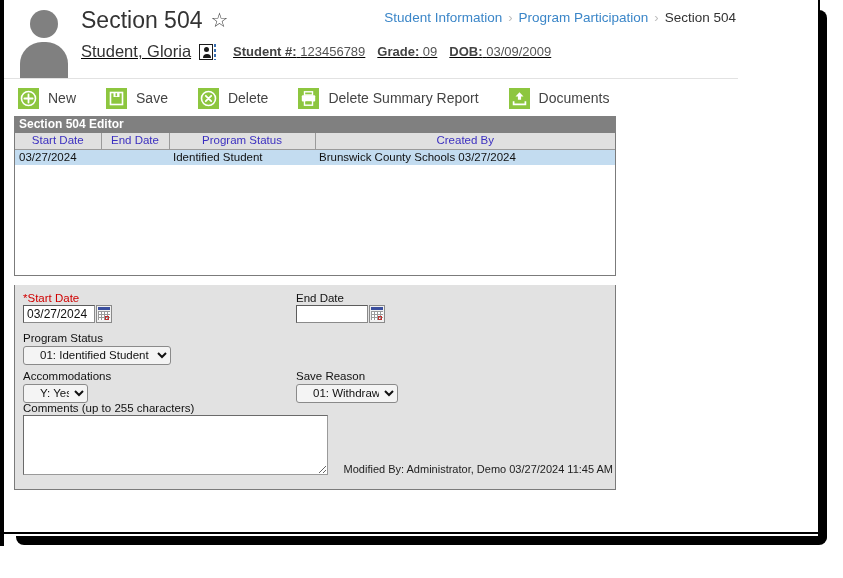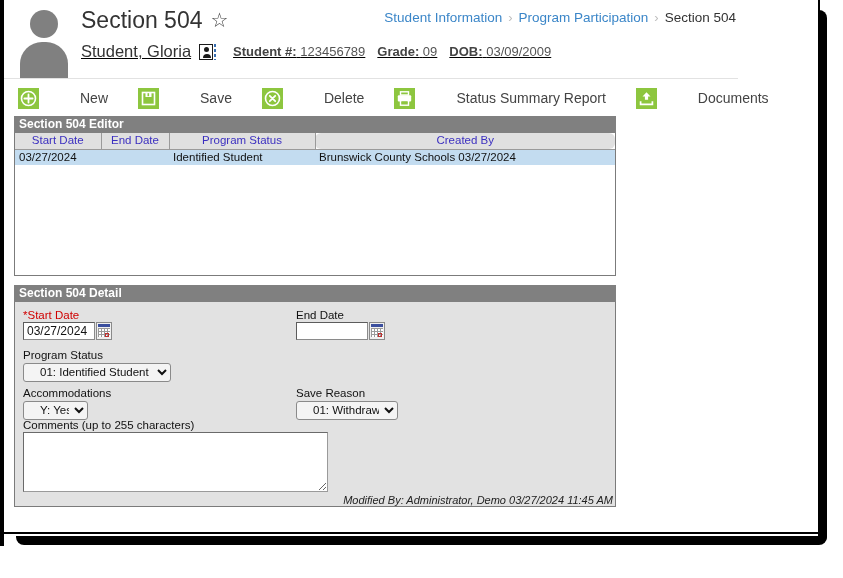--- a/index.html
+++ b/index.html
@@ -222,21 +222,20 @@
     height: 21px;
     background: #8dc63f;
     position: relative;
     flex: 0 0 auto;
   }
   .tb-ico svg { position: absolute; left: 0; top: 0; }
   .tb-label {
     font-size: 14px;
     color: #444444;
     white-space: nowrap;
-    margin-left: 32px;
   }
 
   
   .sec-title {
     background: #808080;
     color: #ffffff;
     font-size: 12px;
     font-weight: bold;
     padding: 2px 5px 3px 5px;
     line-height: 12px;
@@ -268,21 +267,21 @@
     color: #3b2fc0;
     font-size: 11.5px;
     font-weight: normal;
     text-align: center;
     padding: 1px 4px 2px 4px;
     border-right: 1px solid #9a9a9a;
     border-bottom: 1px solid #9a9a9a;
     height: 16px;
     white-space: nowrap;
   }
-  table.grid th:last-child { border-right: none; border-radius: 6px; }
+  table.grid th:last-child { border-right: none; }
   table.grid td {
     font-size: 11.5px;
     color: #111111;
     padding: 1px 4px 2px 4px;
     height: 16px;
     white-space: nowrap;
   }
   table.grid tr.row-selected td { background: #c3dcf0; }
 
   
@@ -372,23 +371,22 @@
     border-top-color: #6a6a6a;
     border-left-color: #6a6a6a;
     background: #ffffff;
     resize: both;
     outline: none;
     padding: 2px;
   }
   .modified {
     position: absolute;
     right: 2px;
-    bottom: 0;
+    bottom: 14px;
     font-size: 11px;
-    font-style: italic;
     color: #222222;
     white-space: nowrap;
   }
 </style>
 </head>
 <body>
 
 <div id="screen">
 
   <div class="edge-left"></div>
@@ -459,21 +457,21 @@
 
     <button class="tb-btn">
       <span class="tb-ico">
         <svg width="21" height="21" viewBox="0 0 21 21">
           <rect x="6.5" y="3.8" width="8" height="3.2" fill="none" stroke="#ffffff" stroke-width="1.4"></rect>
           <rect x="3.8" y="7.2" width="13.4" height="6.2" rx="1" fill="#ffffff"></rect>
           <rect x="6.5" y="12.2" width="8" height="5" fill="none" stroke="#ffffff" stroke-width="1.4"></rect>
           <rect x="7.6" y="13.4" width="5.8" height="1.1" fill="#8dc63f"></rect>
         </svg>
       </span>
-      <span class="tb-label">Status Summary Report</span>
+      <span class="tb-label">Delete Summary Report</span>
     </button>
 
     <button class="tb-btn">
       <span class="tb-ico">
         <svg width="21" height="21" viewBox="0 0 21 21">
           <path d="M10.5 4.2l4 4.2h-2.4v3.4h-3.2V8.4H6.5z" fill="#ffffff"></path>
           <path d="M4.6 13.2v3.1h11.8v-3.1" fill="none" stroke="#ffffff" stroke-width="1.7"></path>
         </svg>
       </span>
       <span class="tb-label">Documents</span>
@@ -504,21 +502,20 @@
             <td></td>
             <td>Identified Student</td>
             <td>Brunswick County Schools 03/27/2024</td>
           </tr>
         </tbody>
       </table>
     </div>
   </div>
 
   <div class="detail-panel">
-    <div class="sec-title">Section 504 Detail</div>
     <div class="detail-body">
 
       <div class="col-left" style="top:6px;">
         <div class="fld-label req">*Start Date</div>
         <div class="date-wrap">
           <input class="txt" style="width: 72px;" value="03/27/2024">
           <span class="cal-btn">
             <span class="capbar"></span>
               <span class="grid4"></span>
               <span class="redbox"></span>

